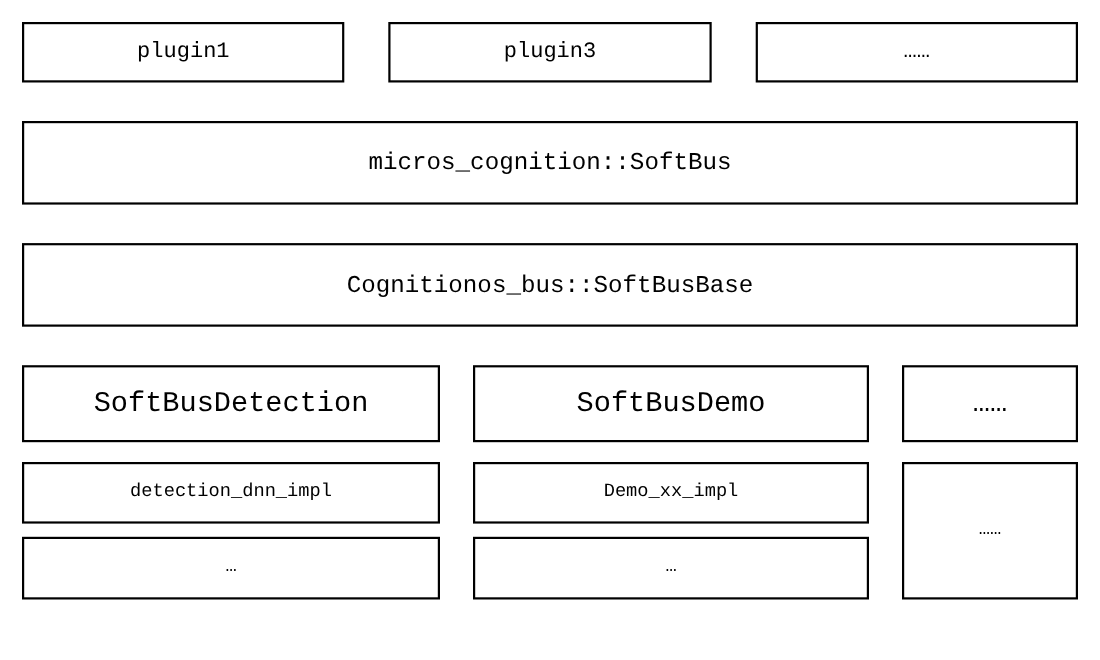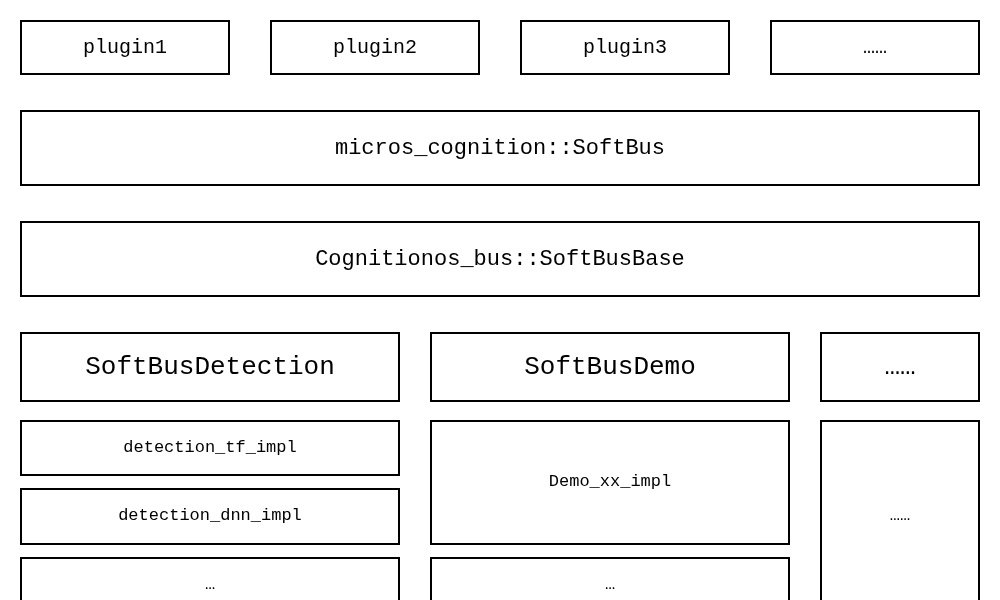--- a/index.html
+++ b/index.html
@@ -81,21 +81,20 @@
     }
     .dots-wide {
       flex: 1;
     }
   </style>
 </head>
 <body>
 
 <div class="row plugin-row">
   <div class="box box-small">plugin1</div>
-  <div class="box box-small">plugin2</div>
   <div class="box box-small">plugin3</div>
   <div class="box box-small">……</div>
 </div>
 
 <div class="row full-row">
   <div class="box box-large">micros_cognition::SoftBus</div>
 </div>
 
 <div class="row full-row">
   <div class="box box-large">Cognitionos_bus::SoftBusBase</div>
@@ -108,21 +107,20 @@
   <div class="group group-2">
     <div class="box box-med">SoftBusDemo</div>
   </div>
   <div class="group group-3">
     <div class="box box-med">……</div>
   </div>
 </div>
 
 <div class="group-row">
   <div class="group group-1 impl-row">
-    <div class="box box-impl impl-box">detection_tf_impl</div>
     <div class="box box-impl impl-box">detection_dnn_impl</div>
     <div class="box box-impl dots-narrow">…</div>
   </div>
   <div class="group group-2 impl-row">
     <div class="box box-impl impl-box">Demo_xx_impl</div>
     <div class="box box-impl dots-narrow">…</div>
   </div>
   <div class="group group-3 impl-row">
     <div class="box box-impl dots-wide">……</div>
   </div>

